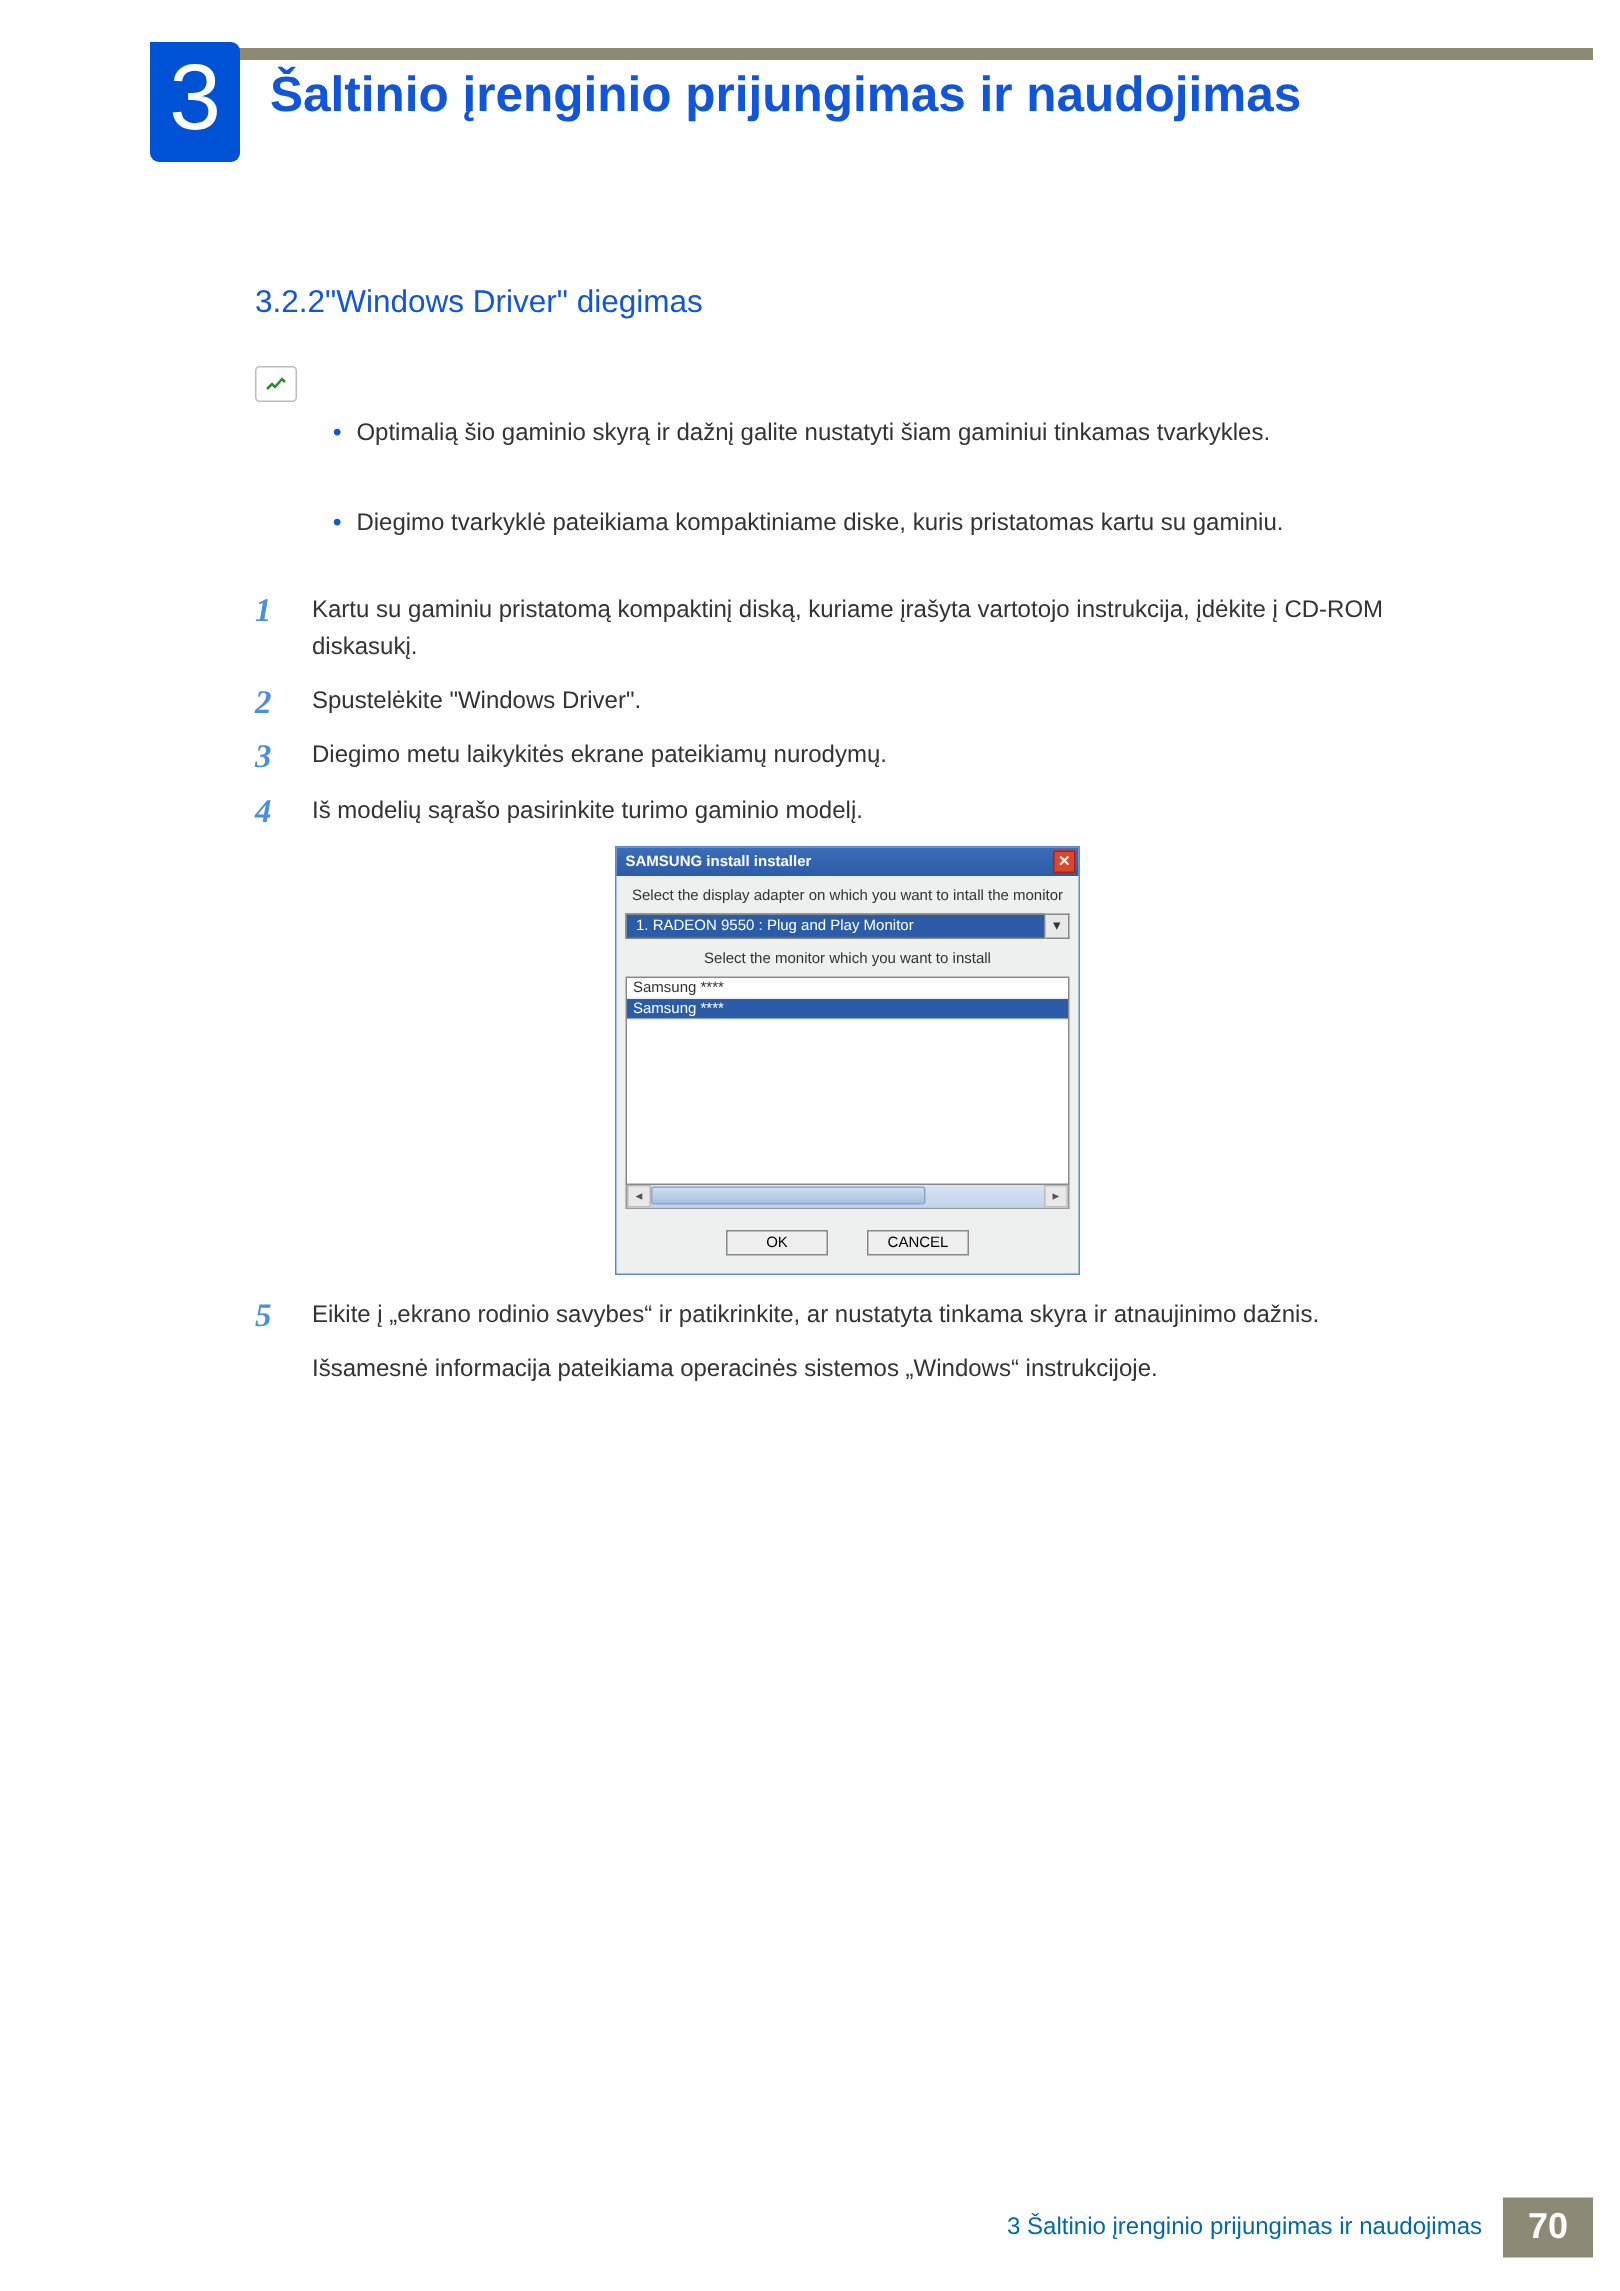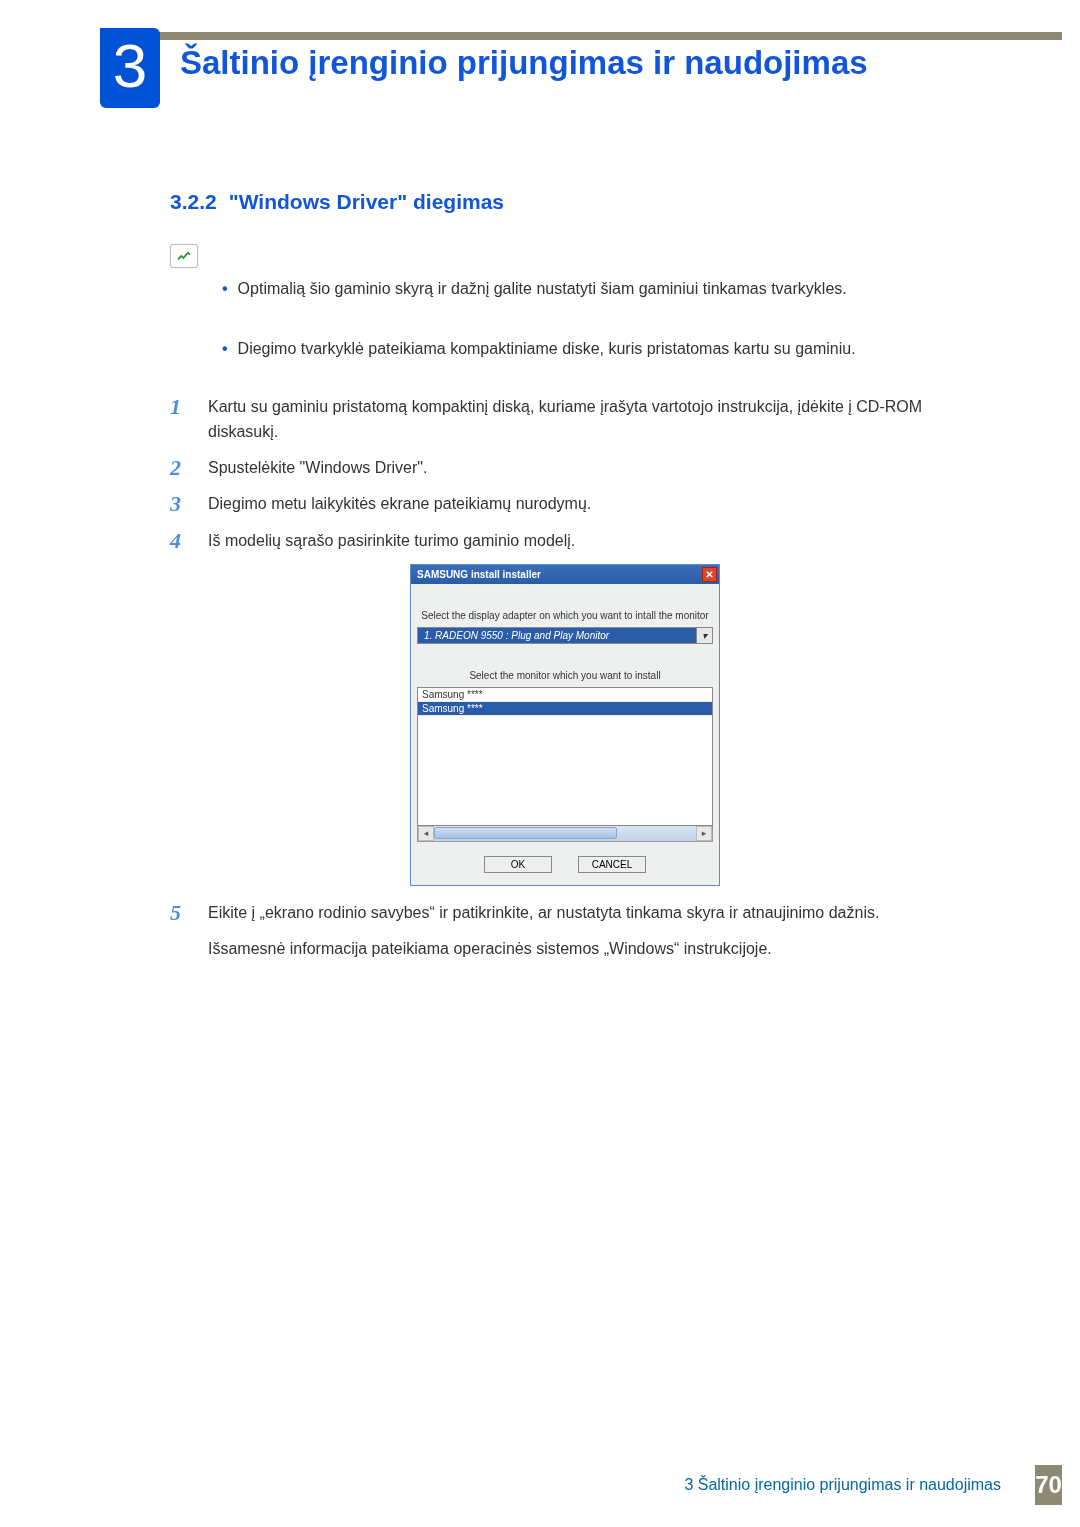--- a/index.html
+++ b/index.html
@@ -47,23 +47,23 @@
     font-weight: 600;
   }
   .content {
     position: absolute;
     left: 170px;
     right: 120px;
     top: 190px;
   }
   .section-heading {
     display: flex;
-    gap: 12px;
+    gap: 0;
     color: #1155d8;
-    font-weight: 700;
+    font-weight: 400;
     font-size: 21px;
     margin-bottom: 28px;
   }
   .note-block {
     display: flex;
     gap: 18px;
     margin-bottom: 28px;
   }
   .note-icon {
     width: 28px;
@@ -148,28 +148,27 @@
     display: flex;
     align-items: center;
     justify-content: center;
     font-size: 10px;
     font-weight: bold;
     border: 1px solid #aa2010;
     cursor: pointer;
   }
   .installer-label {
     text-align: center;
-    padding: 26px 8px 6px 8px;
+    padding: 8px 8px 6px 8px;
     font-size: 10px;
     color: #333;
   }
   .adapter-row {
     margin: 0 6px;
     display: flex;
-    font-style: italic;
   }
   .adapter-select {
     background: #2b5ca8;
     color: #fff;
     flex: 1;
     padding: 2px 6px;
     font-size: 10px;
     border: 1px solid #888;
   }
   .adapter-dd {
@@ -254,30 +253,29 @@
     align-items: stretch;
   }
   .footer-text {
     color: #0369a1;
     font-size: 16px;
     display: flex;
     align-items: center;
     padding-right: 14px;
   }
   .footer-page {
-    width: 27px;
+    width: 60px;
     height: 40px;
     background: #8c8974;
     color: #fff;
     font-size: 24px;
     font-weight: 600;
     display: flex;
     align-items: center;
     justify-content: center;
-    margin-left: 20px;
   }
 </style>
 </head>
 <body>
 
 <div class="header-bar"></div>
 
 <div class="chapter-tab">
   <span>3</span>
 </div>

